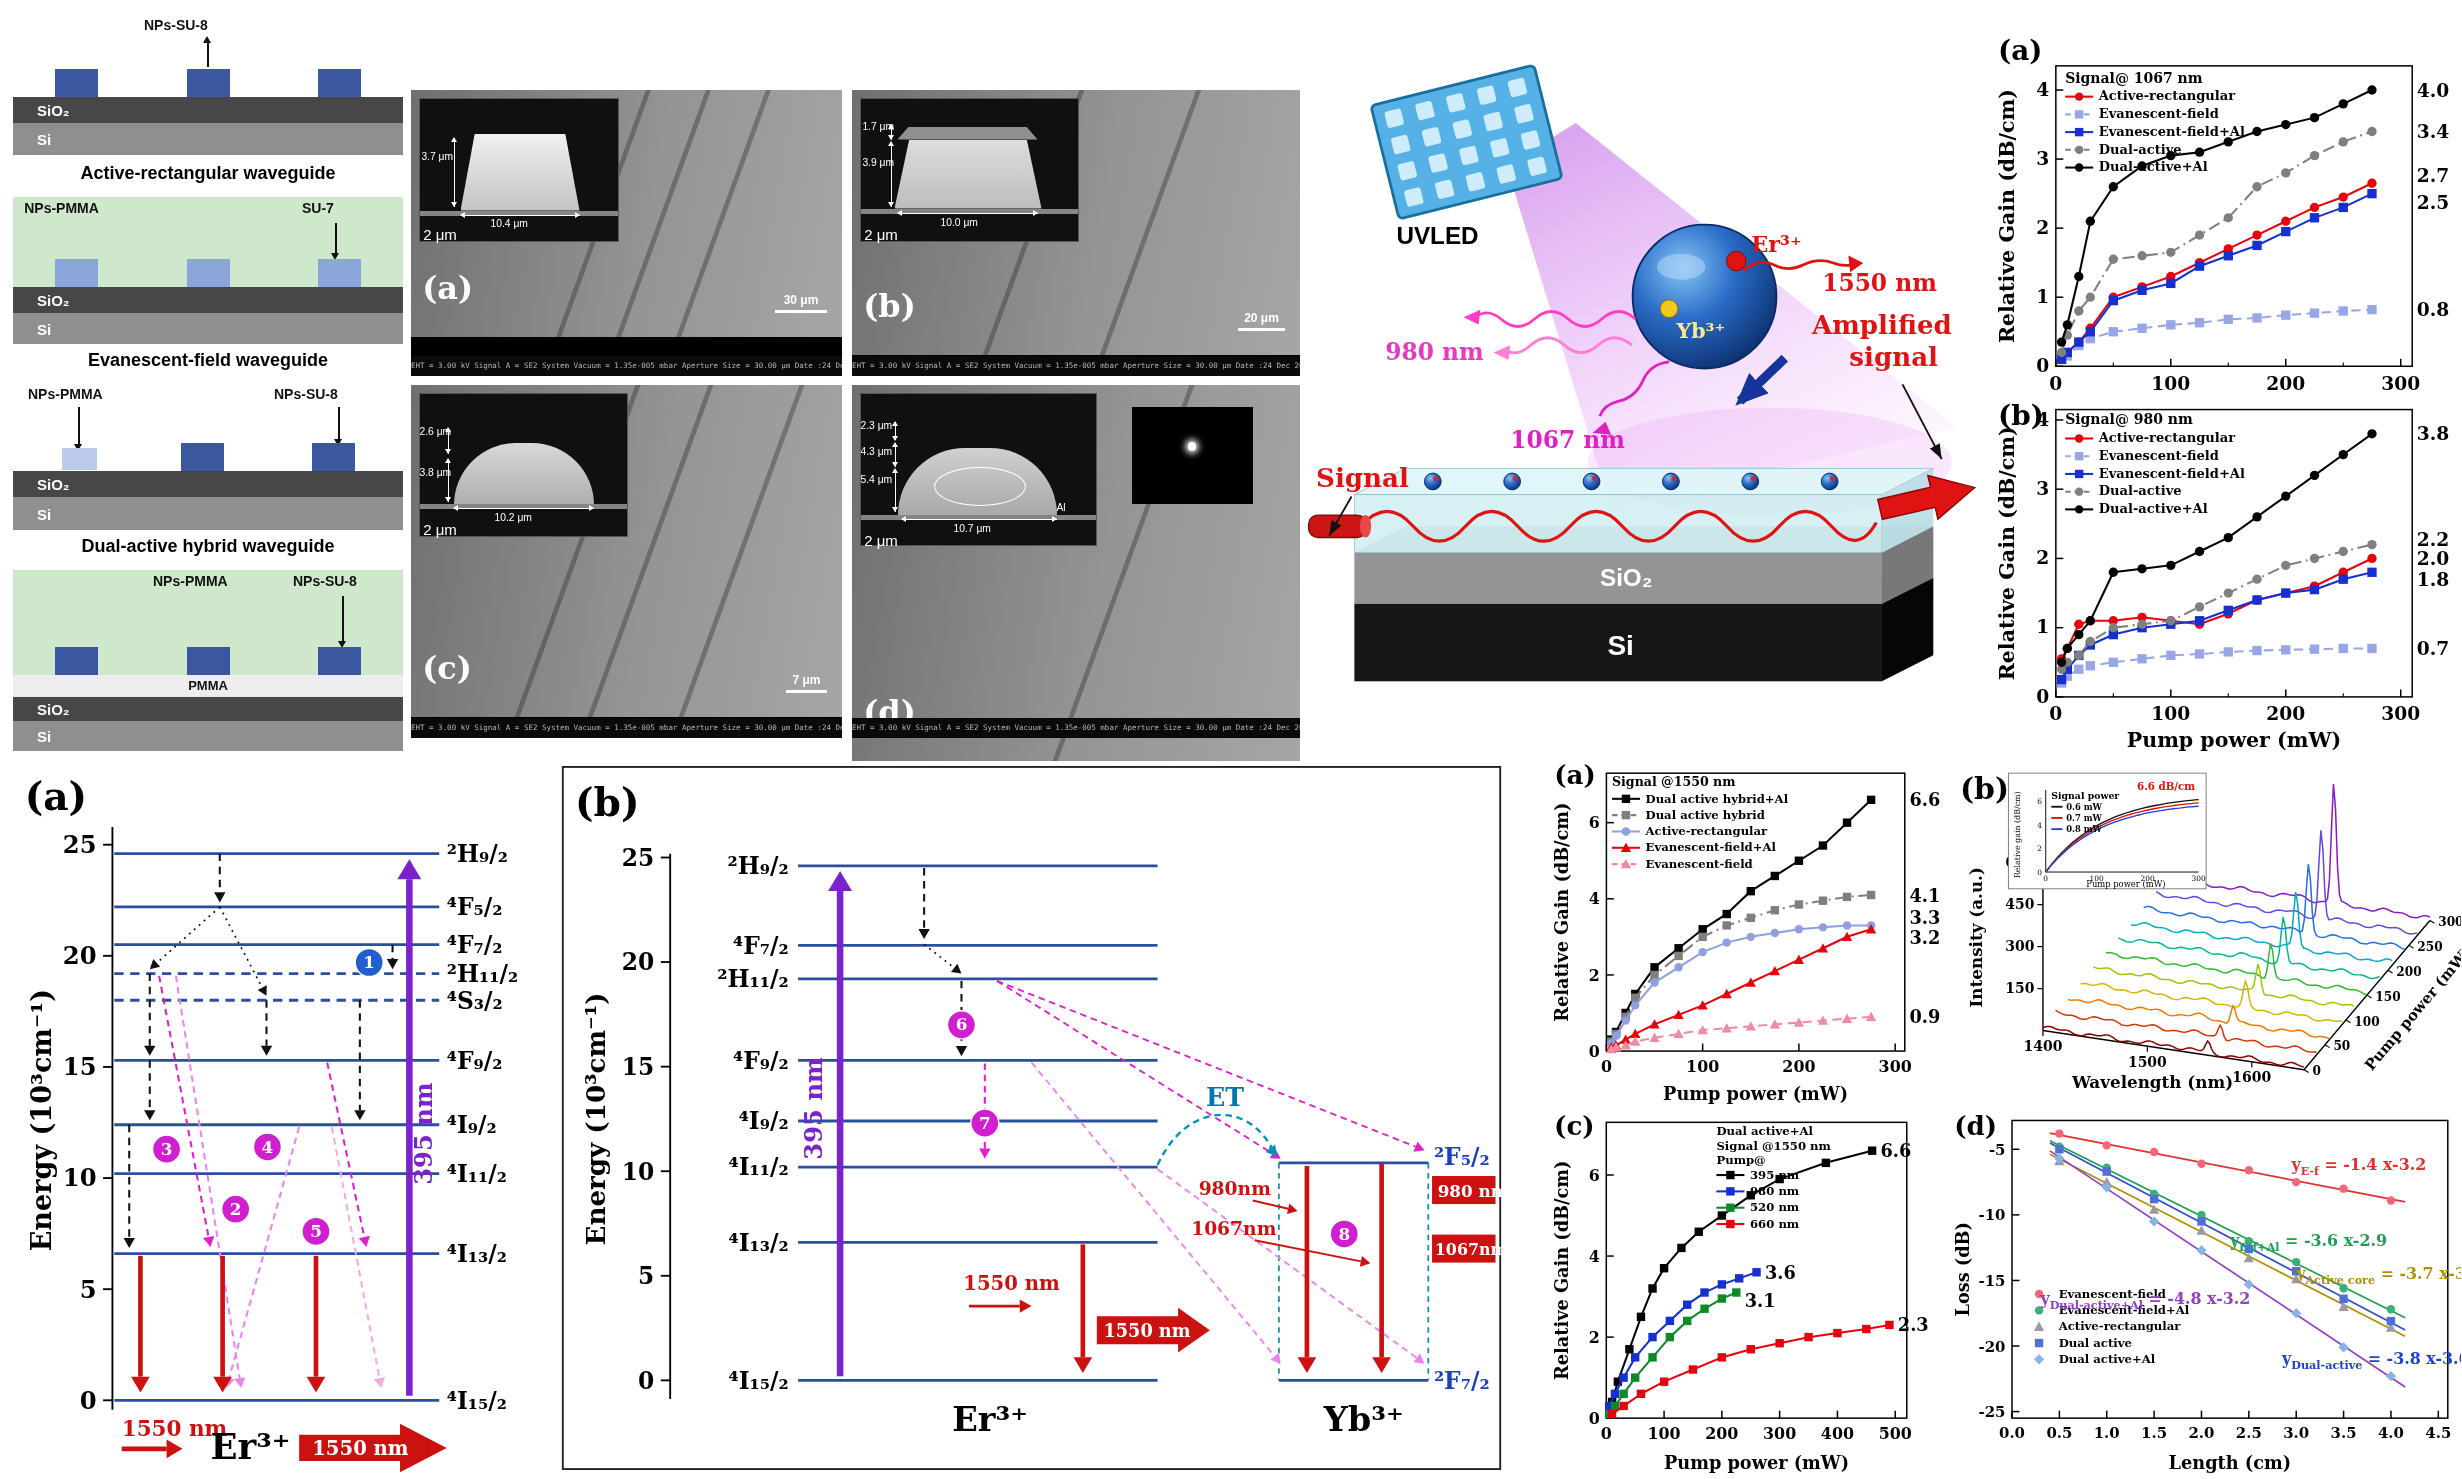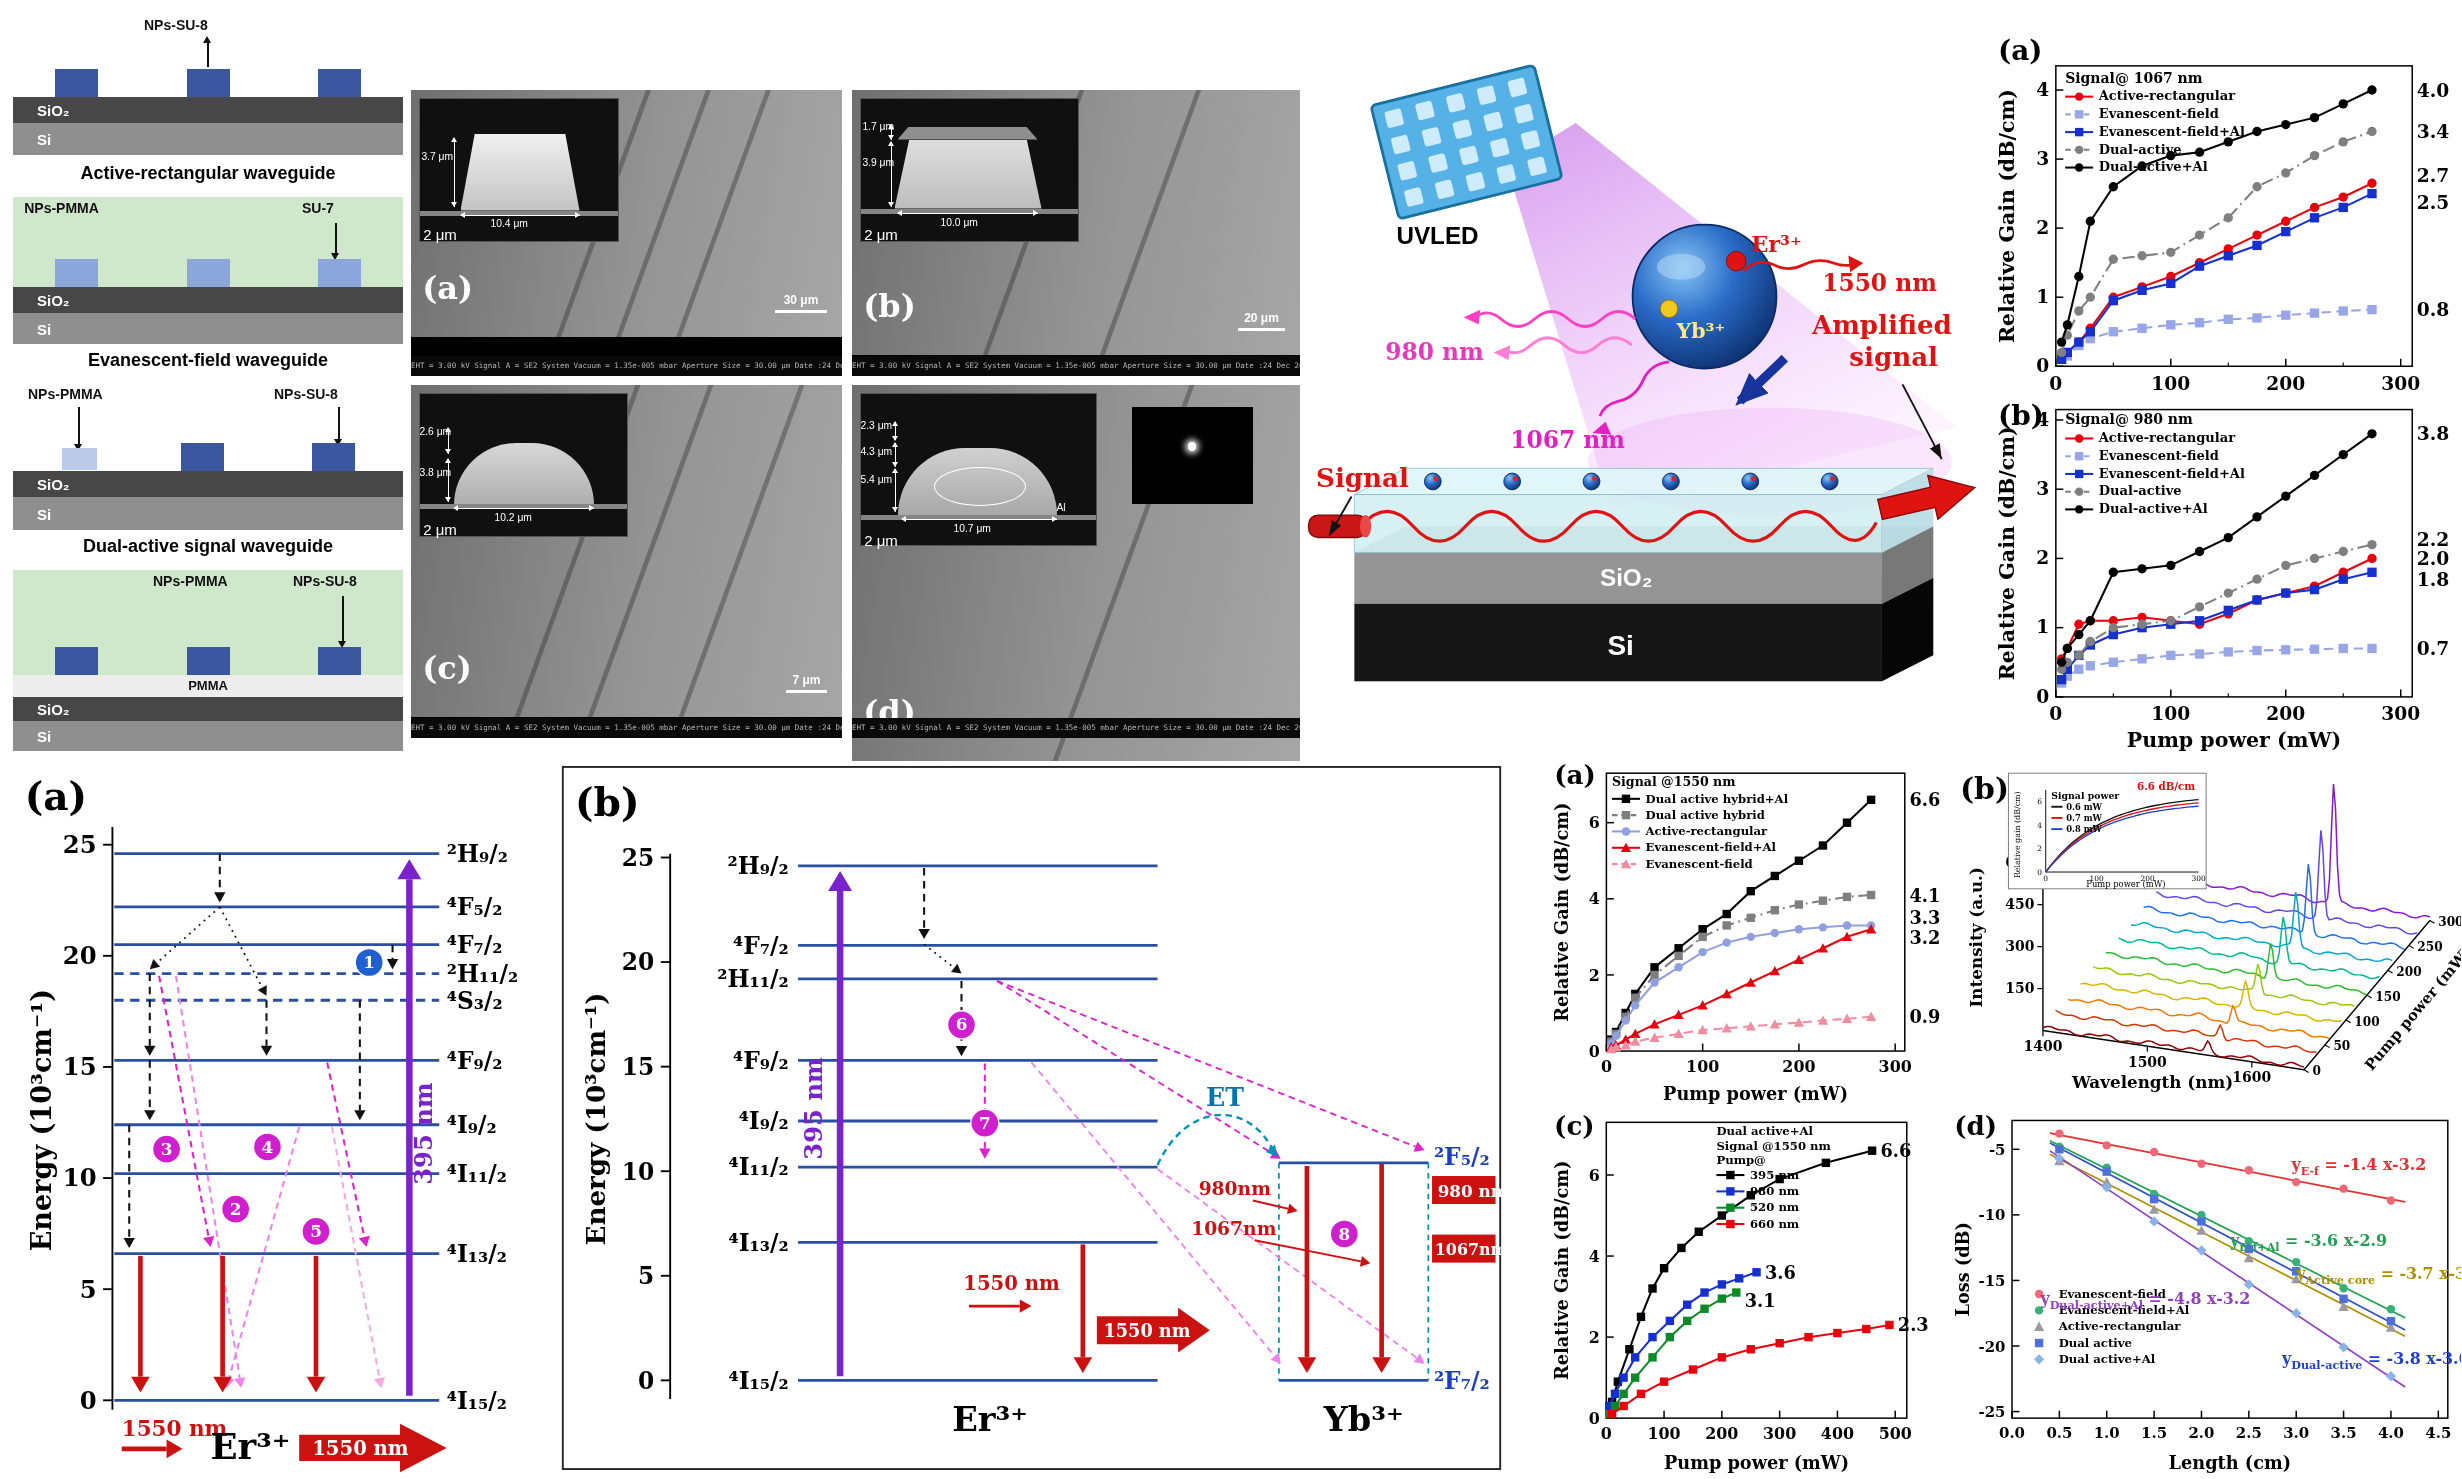--- a/index.html
+++ b/index.html
@@ -84,21 +84,21 @@
     <span class="sq pale" style="left:49px;top:65px"></span>
     <span class="sq" style="left:168px;top:60px"></span>
     <span class="sq" style="left:299px;top:60px"></span>
     <div class="sio2" style="top:88px;height:26px">
         <span class="layer-label">SiO₂</span>
       </div>
     <div class="si" style="top:114px;height:34px">
         <span class="layer-label">Si</span>
       </div>
   </div>
-  <div class="cap" style="top:528px">Dual-active signal waveguide</div>
+  <div class="cap" style="top:528px">Dual-active hybrid waveguide</div>
 
   <div class="panel greenbg" style="top:562px;height:181px">
     <span class="lab" style="left:140px;top:3.7px">NPs-PMMA</span>
     <span class="lab" style="left:280px;top:3.7px">NPs-SU-8</span>
     <span class="ptr down" style="left:329px;top:26px;height:45px"></span>
     <span class="sq" style="left:42px;top:77px"></span>
     <span class="sq" style="left:174px;top:77px"></span>
     <span class="sq" style="left:305px;top:77px"></span>
     <div class="pmmabar" style="top:105px;height:22.4px;line-height:22.4px">PMMA</div>
     <div class="sio2" style="top:127px;height:24px">

